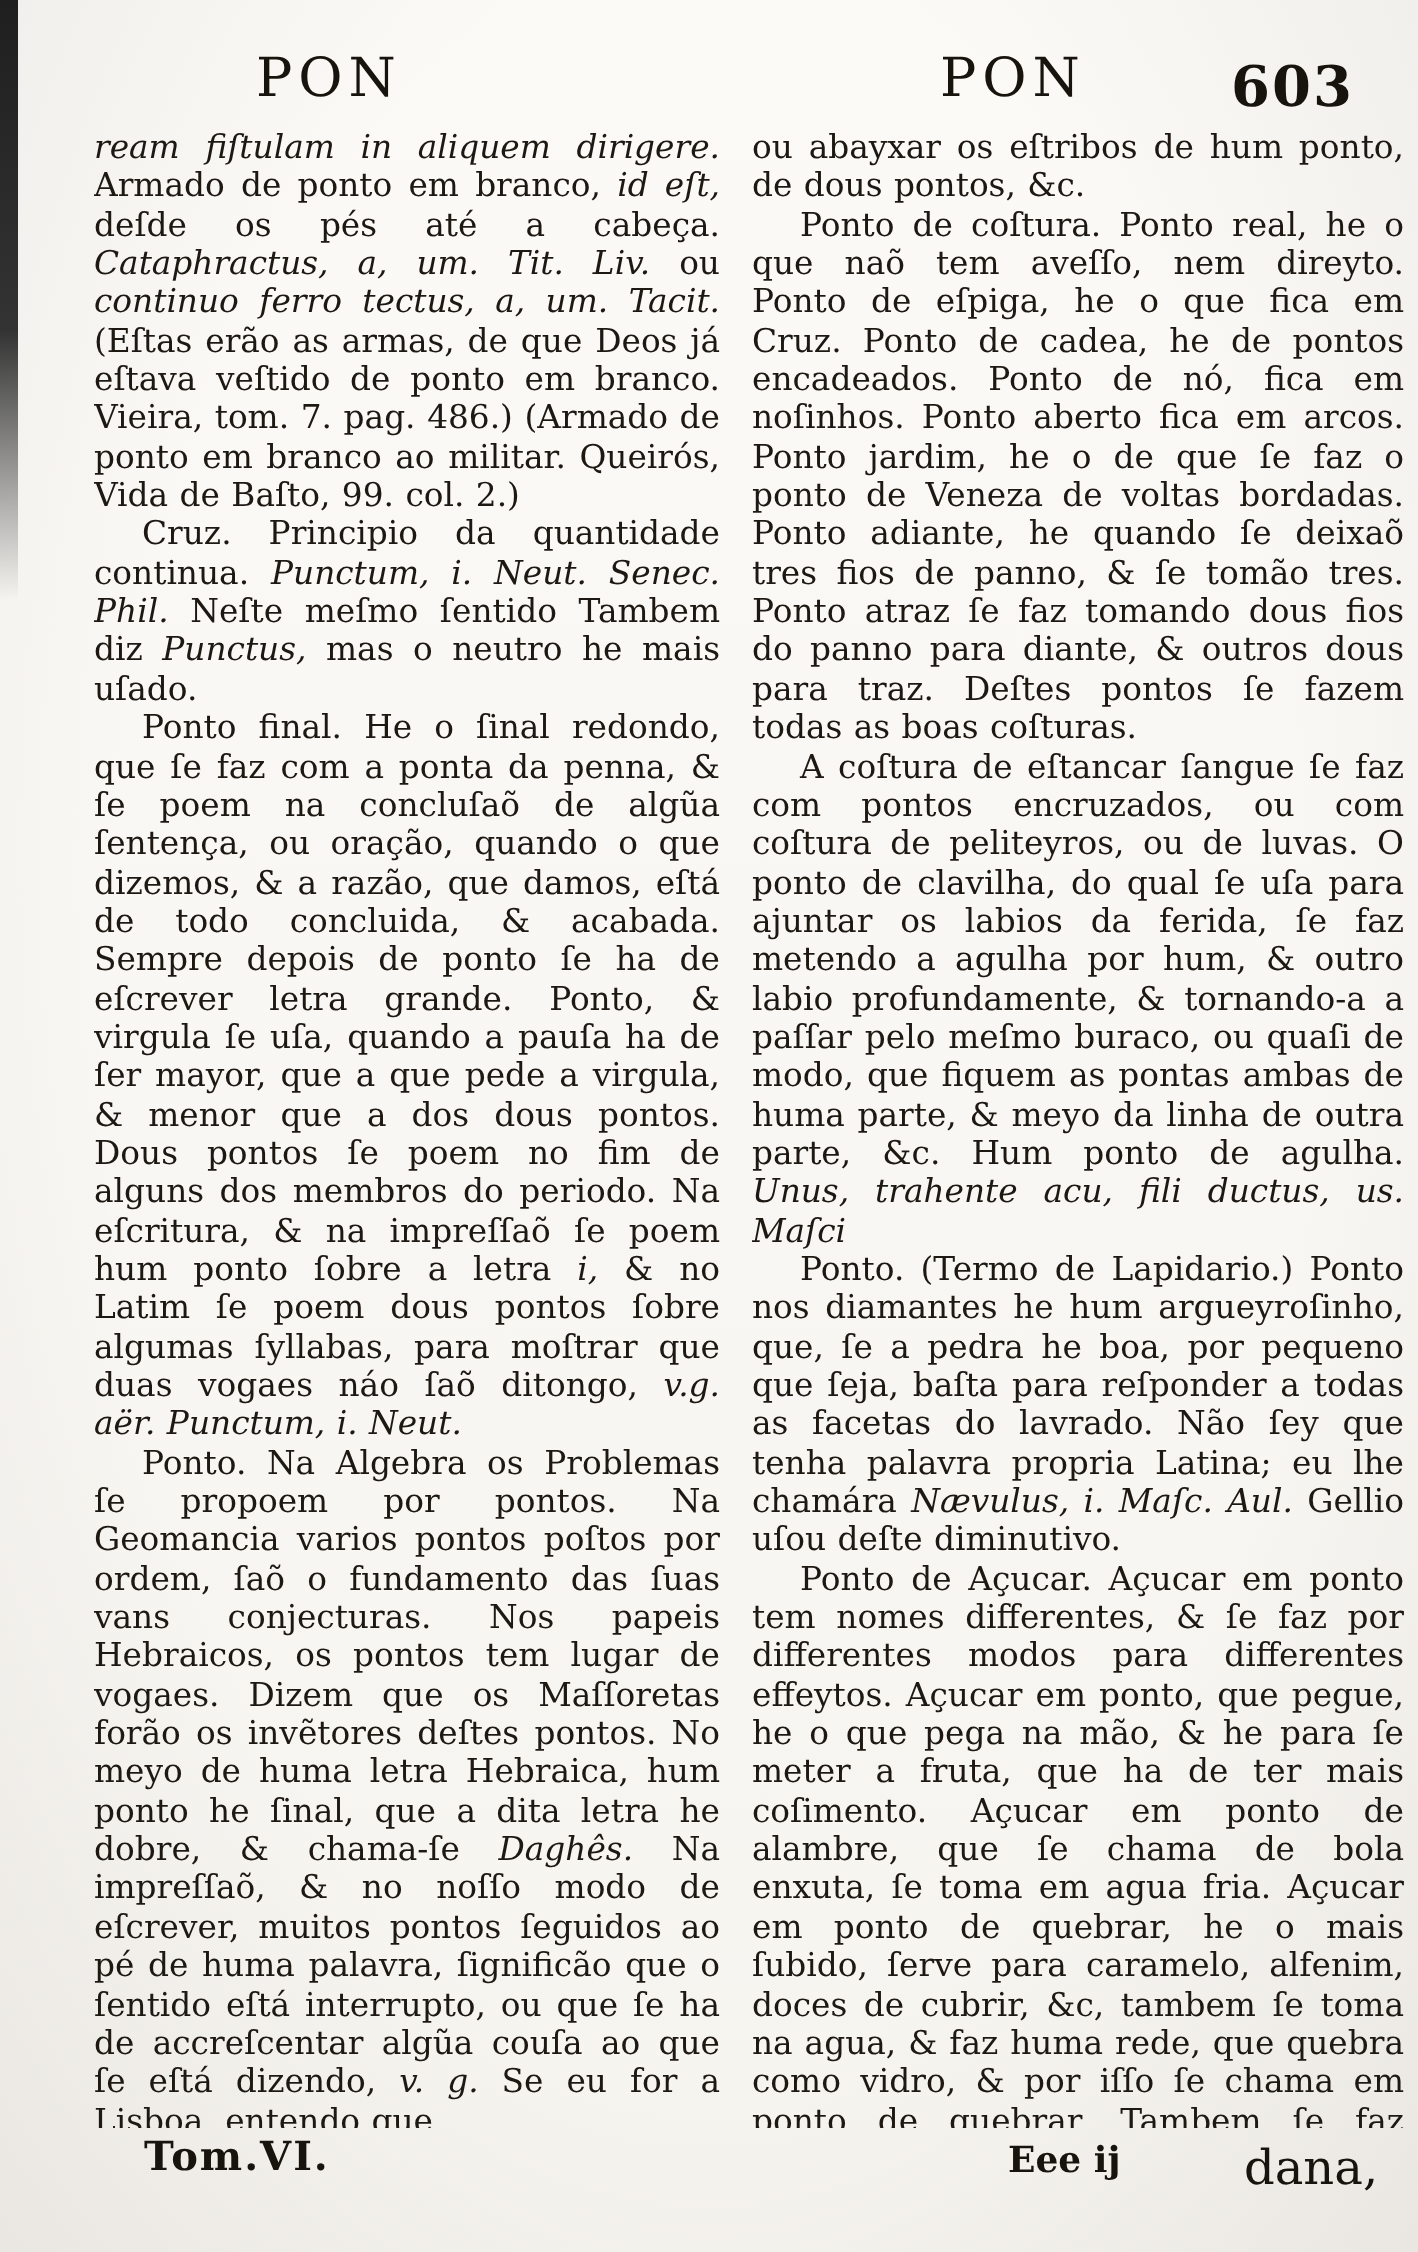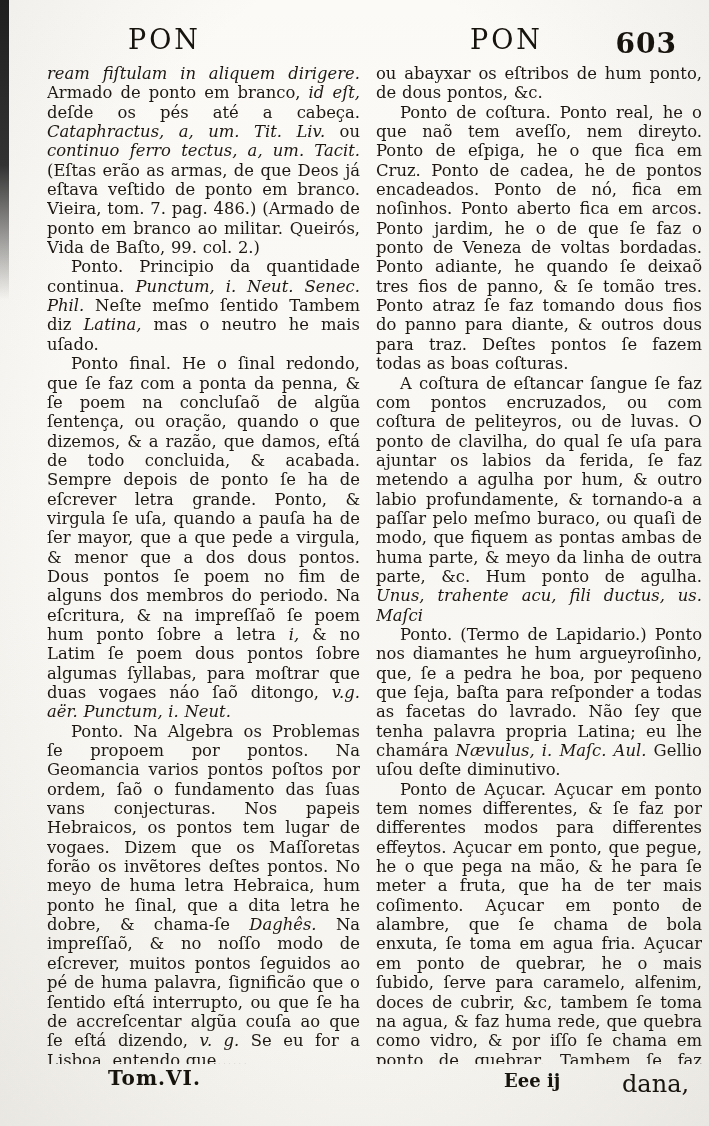--- a/index.html
+++ b/index.html
@@ -39,39 +39,39 @@
     word-spacing:0.5px;
   }
   .col-left{left:47px;width:313px;}
   .col-right{left:361px;width:326px;margin-left:15px;}
   .para{margin:0;padding:0;}
   .para.ind{text-indent:24px;}
   .it{font-style:italic;}
   .footer-item{
     position:absolute;color:#17130d;
   }
-  .volume{left:72px;top:1066px;font-size:20px;letter-spacing:1px;font-weight:bold;margin-left:36px;}
+  .volume{left:72px;top:1066px;font-size:20px;letter-spacing:1px;font-weight:bold;}
   .signature{left:504px;top:1070px;font-size:18px;font-weight:bold;}
   .catchword{left:622px;top:1070px;font-size:24px;}
 </style>
 </head>
 <body>
 
 <div class="page">
   <div class="scan-edge"></div>
 
   <div class="header">
     <div class="running-title rt-left">PON</div>
     <div class="running-title rt-right">PON</div>
     <div class="page-number">603</div>
   </div>
 
   <div class="column col-left">
       <p class="para"><span class="it">ream fiſtulam in aliquem dirigere.</span><span> Armado de ponto em branco, </span><span class="it">id eſt,</span><span> deſde os pés até a cabeça. </span><span class="it">Cataphractus, a, um. Tit. Liv.</span><span> ou </span><span class="it">continuo ferro tectus, a, um. Tacit.</span><span> (Eſtas erão as armas, de que Deos já eſtava veſtido de ponto em branco. Vieira, tom. 7. pag. 486.) (Armado de ponto em branco ao militar. Queirós, Vida de Baſto, 99. col. 2.)</span></p>
-      <p class="para ind"><span>Ponto. Principio da quantidade continua. </span><span class="it">Punctum, i. Neut. Senec. Phil.</span><span> Neſte meſmo ſentido Tambem diz </span><span class="it">Latina,</span><span> mas o neutro he mais uſado.</span></p>
+      <p class="para ind"><span>Cruz. Principio da quantidade continua. </span><span class="it">Punctum, i. Neut. Senec. Phil.</span><span> Neſte meſmo ſentido Tambem diz </span><span class="it">Punctus,</span><span> mas o neutro he mais uſado.</span></p>
       <p class="para ind"><span>Ponto final. He o ſinal redondo, que ſe faz com a ponta da penna, &amp; ſe poem na concluſaõ de algũa ſentença, ou oração, quando o que dizemos, &amp; a razão, que damos, eſtá de todo concluida, &amp; acabada. Sempre depois de ponto ſe ha de eſcrever letra grande. Ponto, &amp; virgula ſe uſa, quando a pauſa ha de ſer mayor, que a que pede a virgula, &amp; menor que a dos dous pontos. Dous pontos ſe poem no fim de alguns dos membros do periodo. Na eſcritura, &amp; na impreſſaõ ſe poem hum ponto ſobre a letra </span><span class="it">i,</span><span> &amp; no Latim ſe poem dous pontos ſobre algumas ſyllabas, para moſtrar que duas vogaes náo ſaõ ditongo, </span><span class="it">v.g. aër. Punctum, i. Neut.</span></p>
       <p class="para ind"><span>Ponto. Na Algebra os Problemas ſe propoem por pontos. Na Geomancia varios pontos poſtos por ordem, ſaõ o fundamento das ſuas vans conjecturas. Nos papeis Hebraicos, os pontos tem lugar de vogaes. Dizem que os Maſſoretas forão os invẽtores deſtes pontos. No meyo de huma letra Hebraica, hum ponto he ſinal, que a dita letra he dobre, &amp; chama-ſe </span><span class="it">Daghês.</span><span> Na impreſſaõ, &amp; no noſſo modo de eſcrever, muitos pontos ſeguidos ao pé de huma palavra, ſignificão que o ſentido eſtá interrupto, ou que ſe ha de accreſcentar algũa couſa ao que ſe eſtá dizendo, </span><span class="it">v. g.</span><span> Se eu for a Lisboa, entendo que......</span></p>
     </div>
 
   <div class="column col-right">
       <p class="para"><span>ou abayxar os eſtribos de hum ponto, de dous pontos, &amp;c.</span></p>
       <p class="para ind"><span>Ponto de coſtura. Ponto real, he o que naõ tem aveſſo, nem direyto. Ponto de eſpiga, he o que fica em Cruz. Ponto de cadea, he de pontos encadeados. Ponto de nó, fica em noſinhos. Ponto aberto fica em arcos. Ponto jardim, he o de que ſe faz o ponto de Veneza de voltas bordadas. Ponto adiante, he quando ſe deixaõ tres fios de panno, &amp; ſe tomão tres. Ponto atraz ſe faz tomando dous fios do panno para diante, &amp; outros dous para traz. Deſtes pontos ſe fazem todas as boas coſturas.</span></p>
       <p class="para ind"><span>A coſtura de eſtancar ſangue ſe faz com pontos encruzados, ou com coſtura de peliteyros, ou de luvas. O ponto de clavilha, do qual ſe uſa para ajuntar os labios da ferida, ſe faz metendo a agulha por hum, &amp; outro labio profundamente, &amp; tornando-a a paſſar pelo meſmo buraco, ou quaſi de modo, que fiquem as pontas ambas de huma parte, &amp; meyo da linha de outra parte, &amp;c. Hum ponto de agulha. </span><span class="it">Unus, trahente acu, fili ductus, us. Maſci</span></p>
       <p class="para ind"><span>Ponto. (Termo de Lapidario.) Ponto nos diamantes he hum argueyroſinho, que, ſe a pedra he boa, por pequeno que ſeja, baſta para reſponder a todas as facetas do lavrado. Não ſey que tenha palavra propria Latina; eu lhe chamára </span><span class="it">Nævulus, i. Maſc. Aul.</span><span> Gellio uſou deſte diminutivo.</span></p>
       <p class="para ind"><span>Ponto de Açucar. Açucar em ponto tem nomes differentes, &amp; ſe faz por differentes modos para differentes effeytos. Açucar em ponto, que pegue, he o que pega na mão, &amp; he para ſe meter a fruta, que ha de ter mais coſimento. Açucar em ponto de alambre, que ſe chama de bola enxuta, ſe toma em agua fria. Açucar em ponto de quebrar, he o mais ſubido, ſerve para caramelo, alfenim, doces de cubrir, &amp;c, tambem ſe toma na agua, &amp; faz huma rede, que quebra como vidro, &amp; por iſſo ſe chama em ponto de quebrar. Tambem ſe faz açucar em ponto de lambedor, em ponto de eſpa-</span></p>

